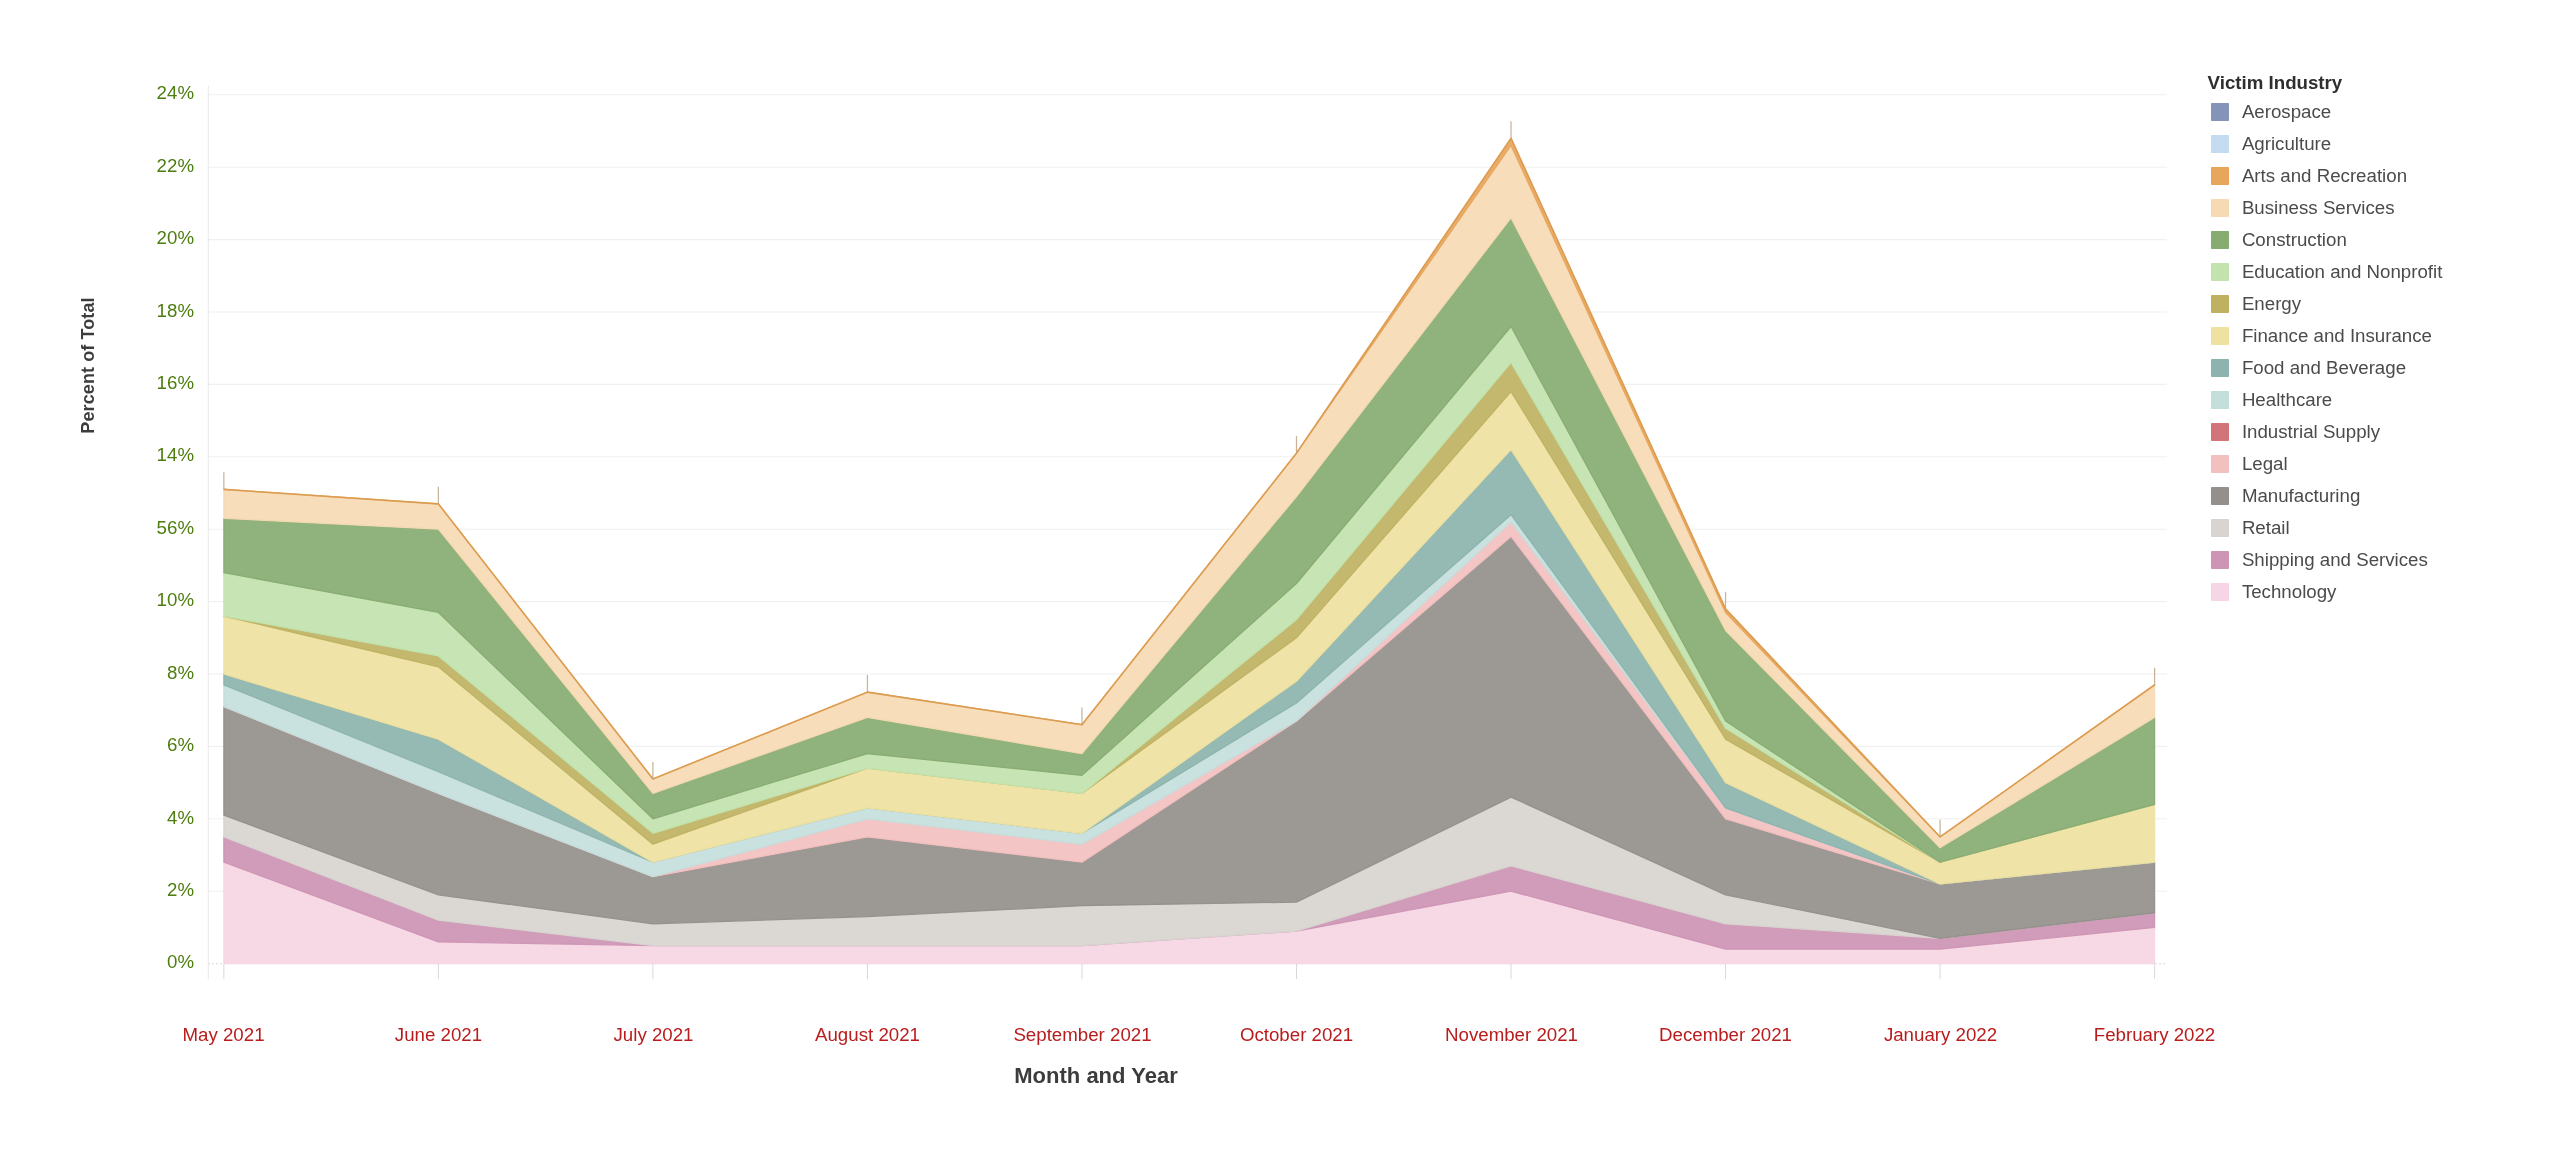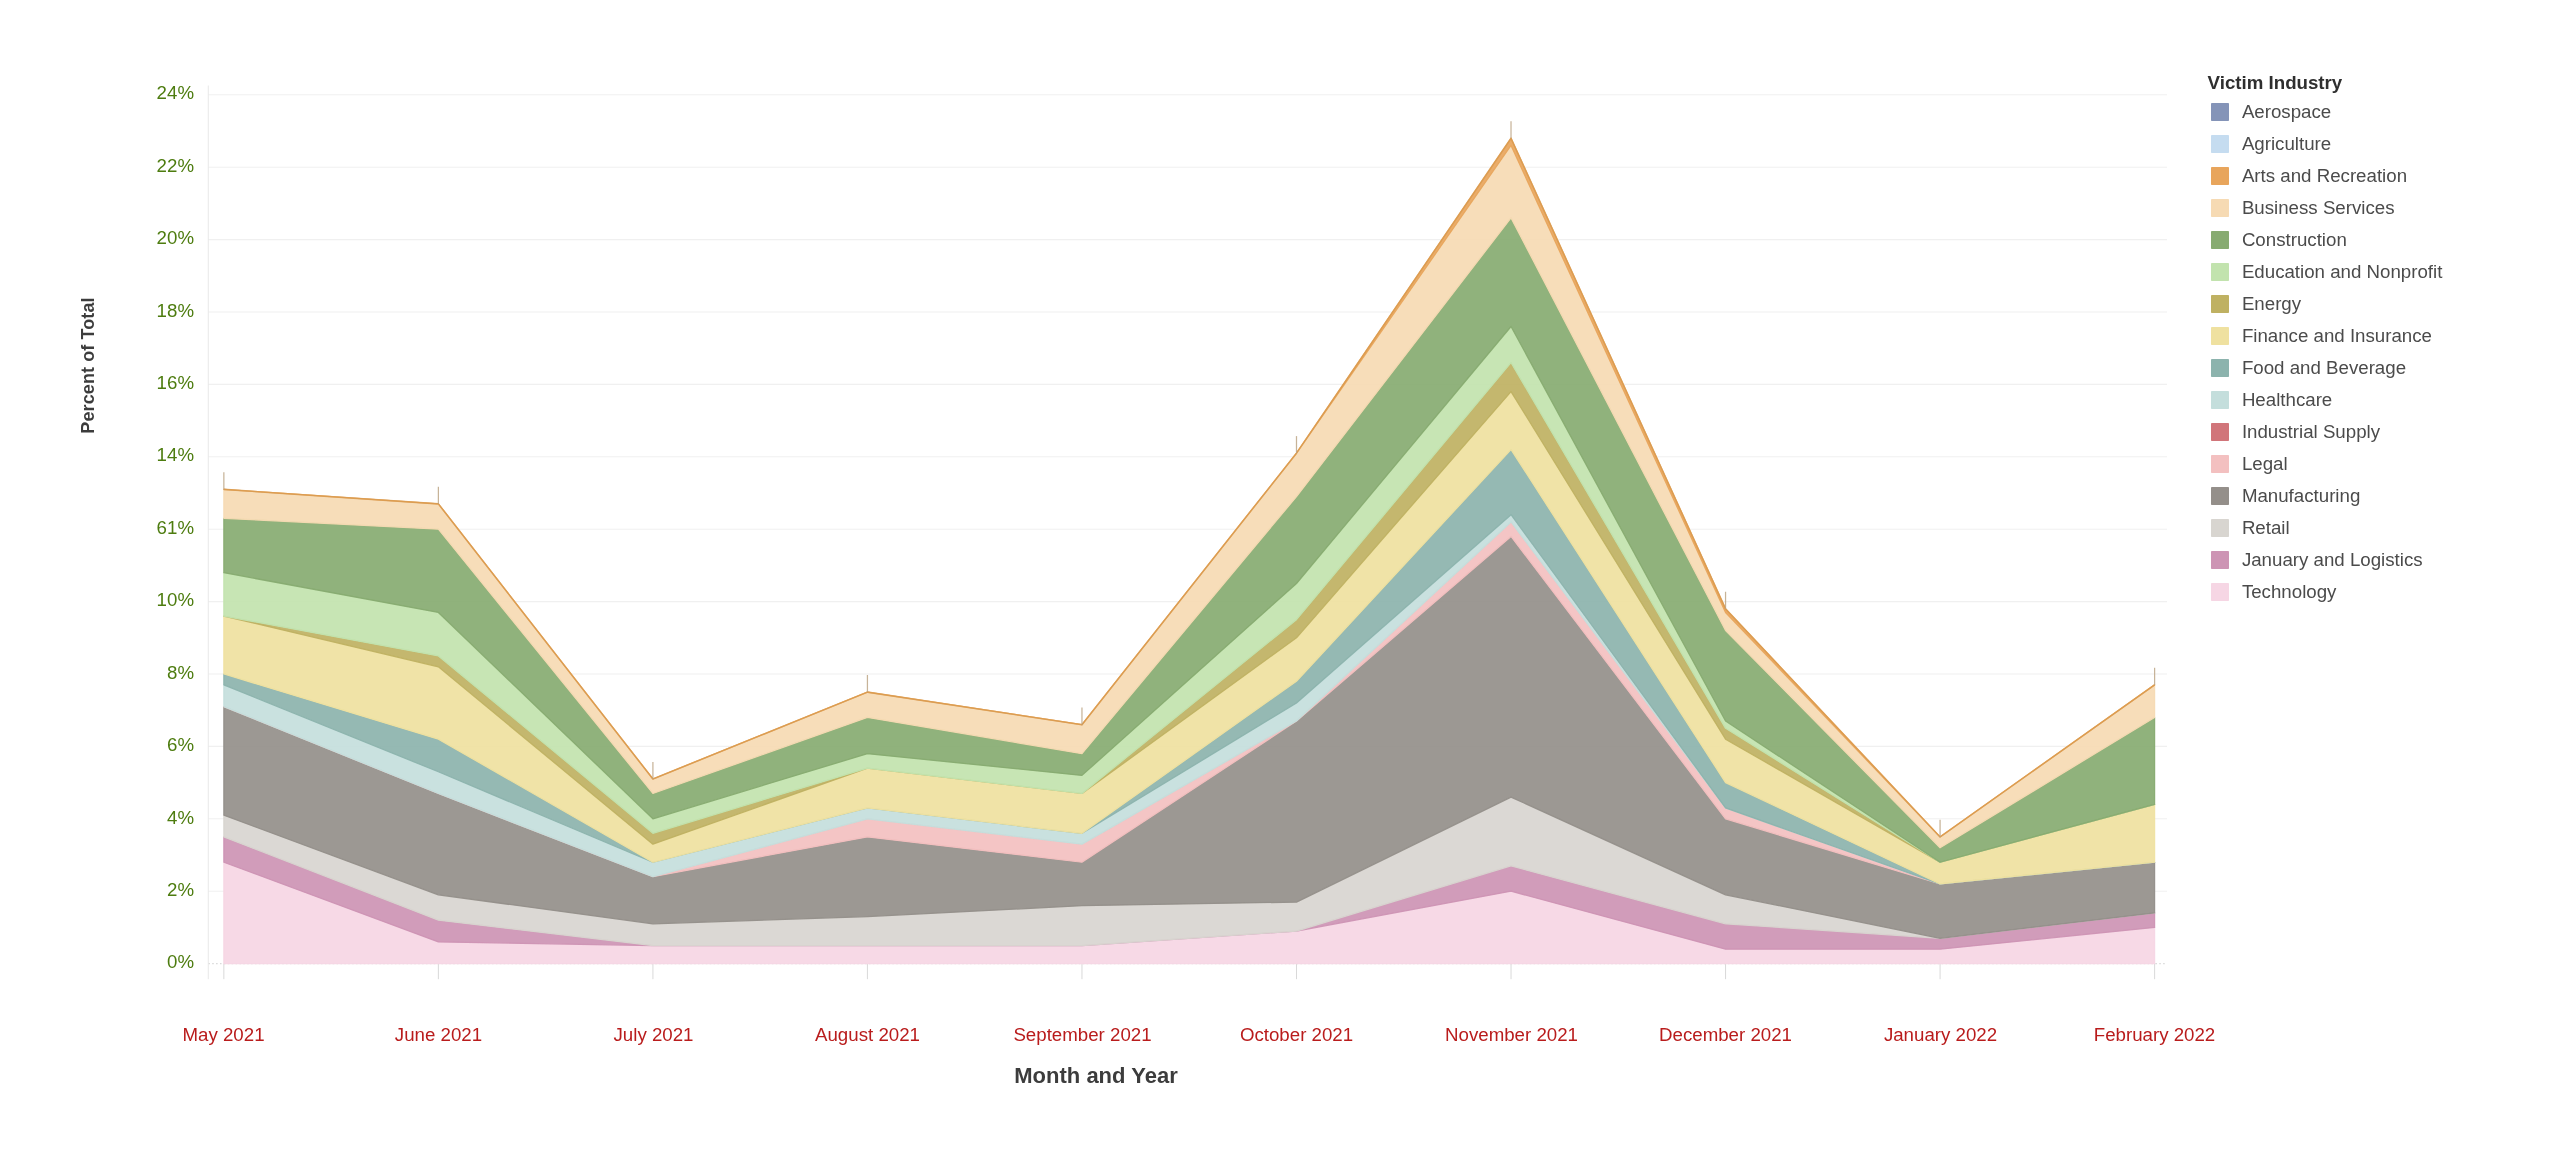--- a/index.html
+++ b/index.html
@@ -187,21 +187,21 @@
   <div class="ylabel">Percent of Total</div>
   <div class="xlabel">Month and Year</div>
 
   <div id="ytick-layer">
       <div class="ytick" style="left: 101px; top: 951px;">0%</div>
       <div class="ytick" style="left: 101px; top: 879px;">2%</div>
       <div class="ytick" style="left: 101px; top: 807px;">4%</div>
       <div class="ytick" style="left: 101px; top: 734px;">6%</div>
       <div class="ytick" style="left: 101px; top: 662px;">8%</div>
       <div class="ytick" style="left: 101px; top: 589px;">10%</div>
-      <div class="ytick" style="left: 101px; top: 517px;">61%</div>
+      <div class="ytick" style="left: 101px; top: 517px;">56%</div>
       <div class="ytick" style="left: 101px; top: 444px;">14%</div>
       <div class="ytick" style="left: 101px; top: 372px;">16%</div>
       <div class="ytick" style="left: 101px; top: 300px;">18%</div>
       <div class="ytick" style="left: 101px; top: 227px;">20%</div>
       <div class="ytick" style="left: 101px; top: 155px;">22%</div>
       <div class="ytick" style="left: 101px; top: 82px;">24%</div>
     </div>
   <div id="xtick-layer">
       <div class="xtick" style="left: 99px; top: 1024px;">May 2021</div>
       <div class="xtick" style="left: 314px; top: 1024px;">June 2021</div>
@@ -269,21 +269,21 @@
         <li class="legend-item">
           <span class="legend-swatch" style="background: rgb(148, 143, 138);"></span>
           <span class="legend-label">Manufacturing</span>
         </li>
         <li class="legend-item">
           <span class="legend-swatch" style="background: rgb(216, 213, 208);"></span>
           <span class="legend-label">Retail</span>
         </li>
         <li class="legend-item">
           <span class="legend-swatch" style="background: rgb(205, 148, 180);"></span>
-          <span class="legend-label">January and Logistics</span>
+          <span class="legend-label">Shipping and Services</span>
         </li>
         <li class="legend-item">
           <span class="legend-swatch" style="background: rgb(246, 214, 228);"></span>
           <span class="legend-label">Technology</span>
         </li>
       </ul>
   </div>
 
 </div>
 

